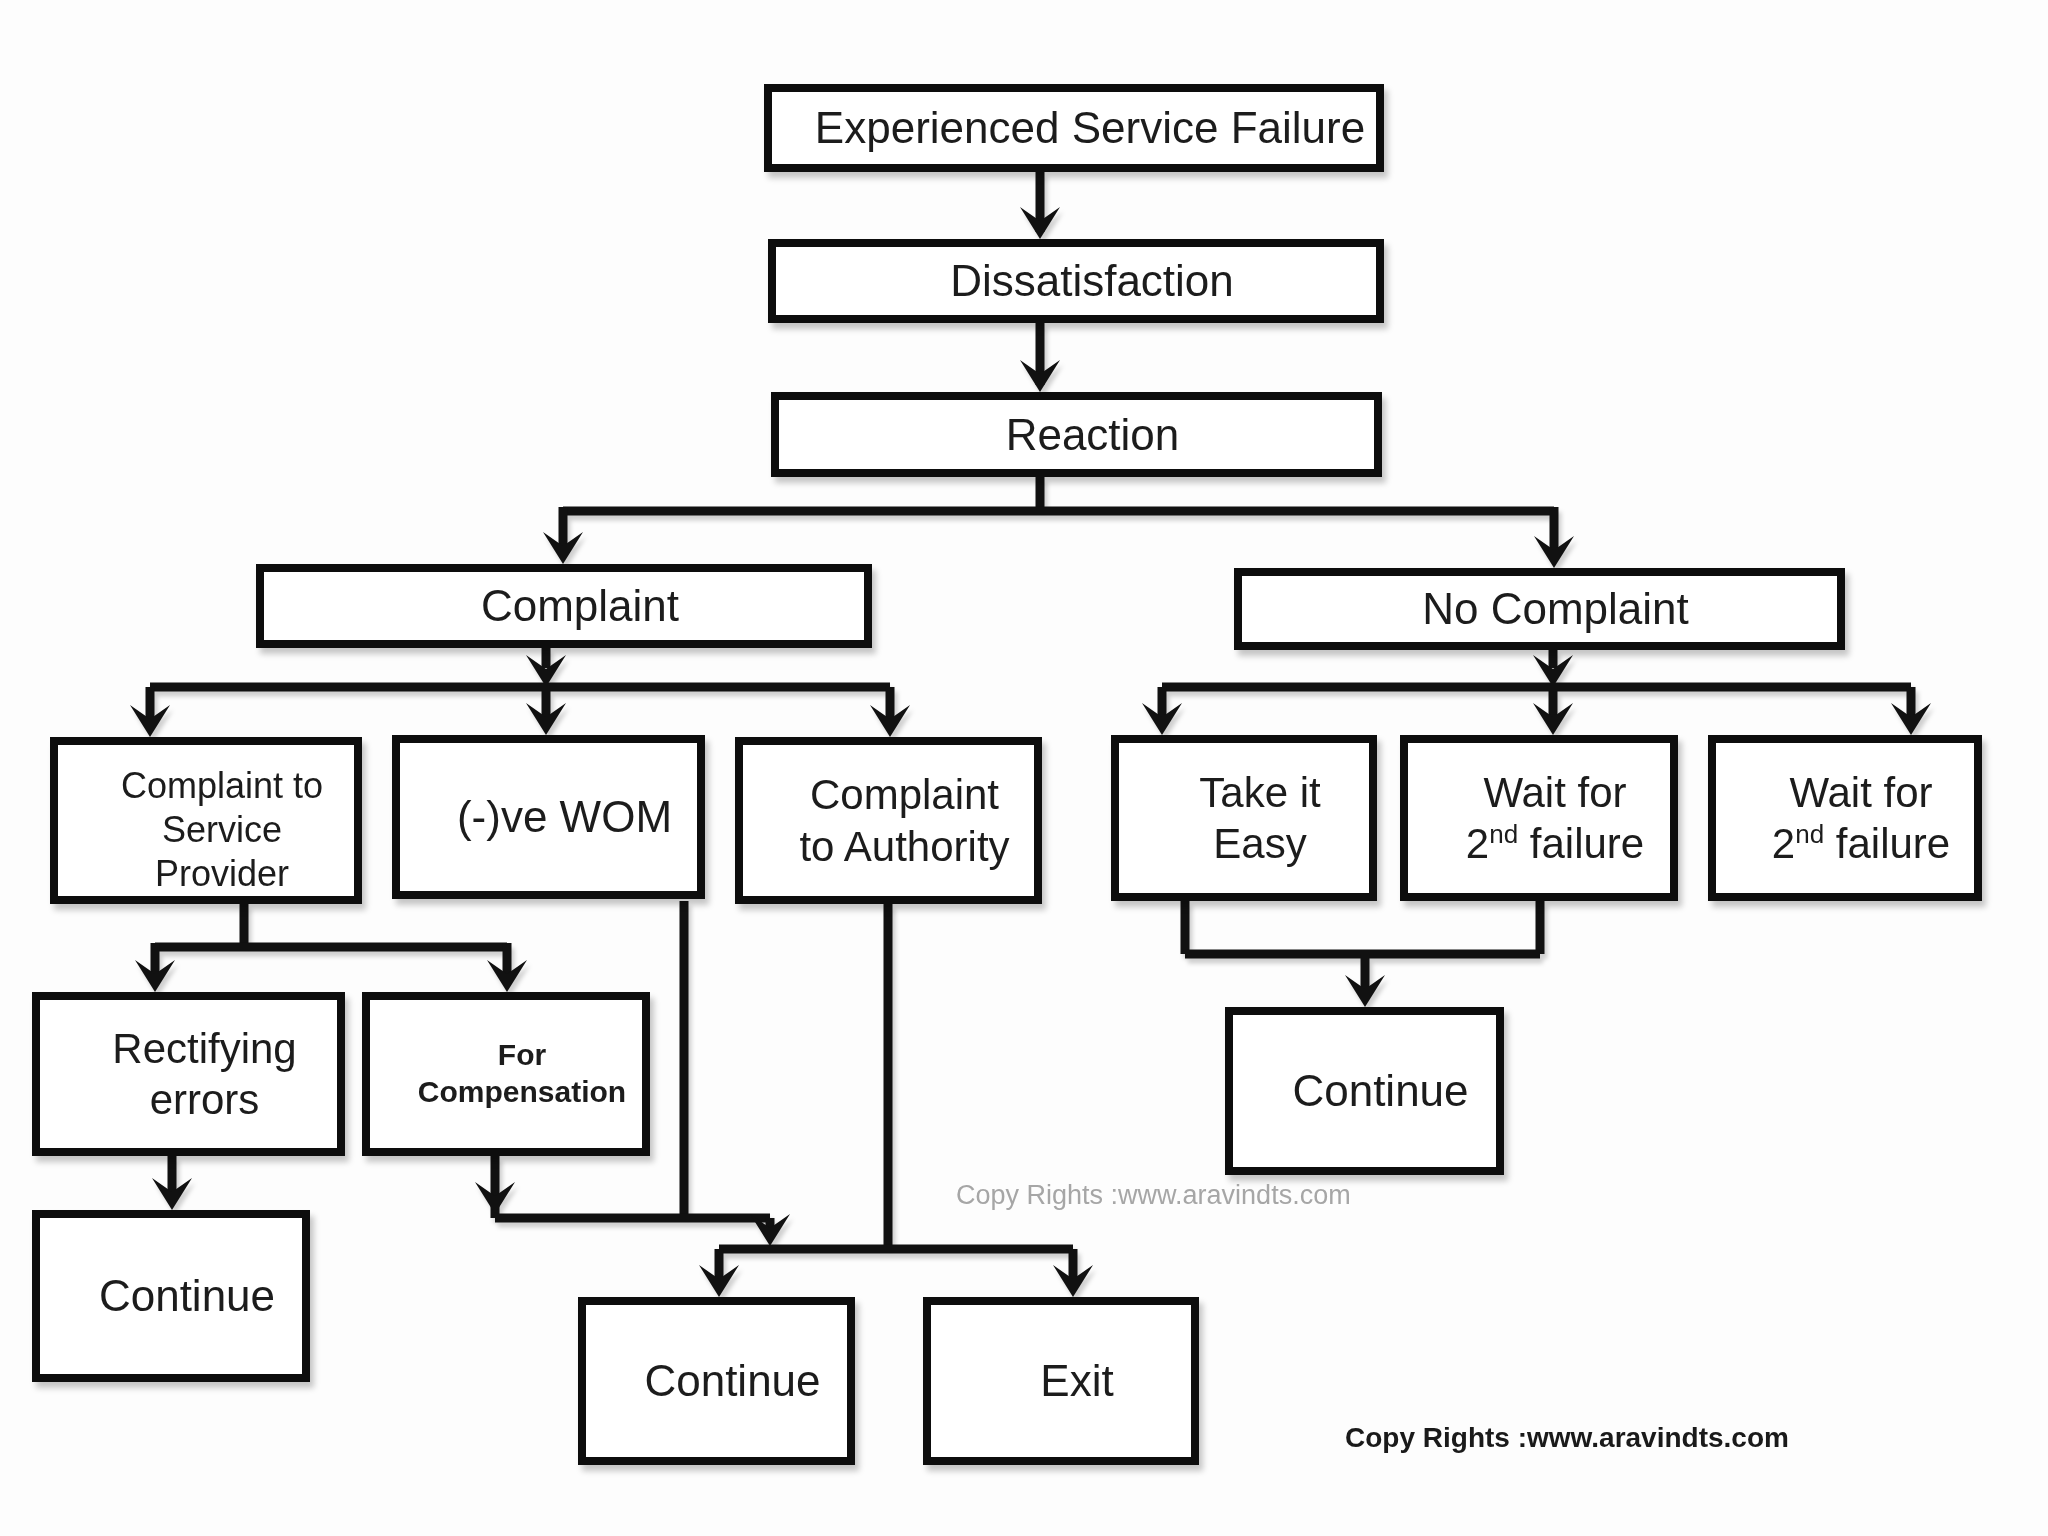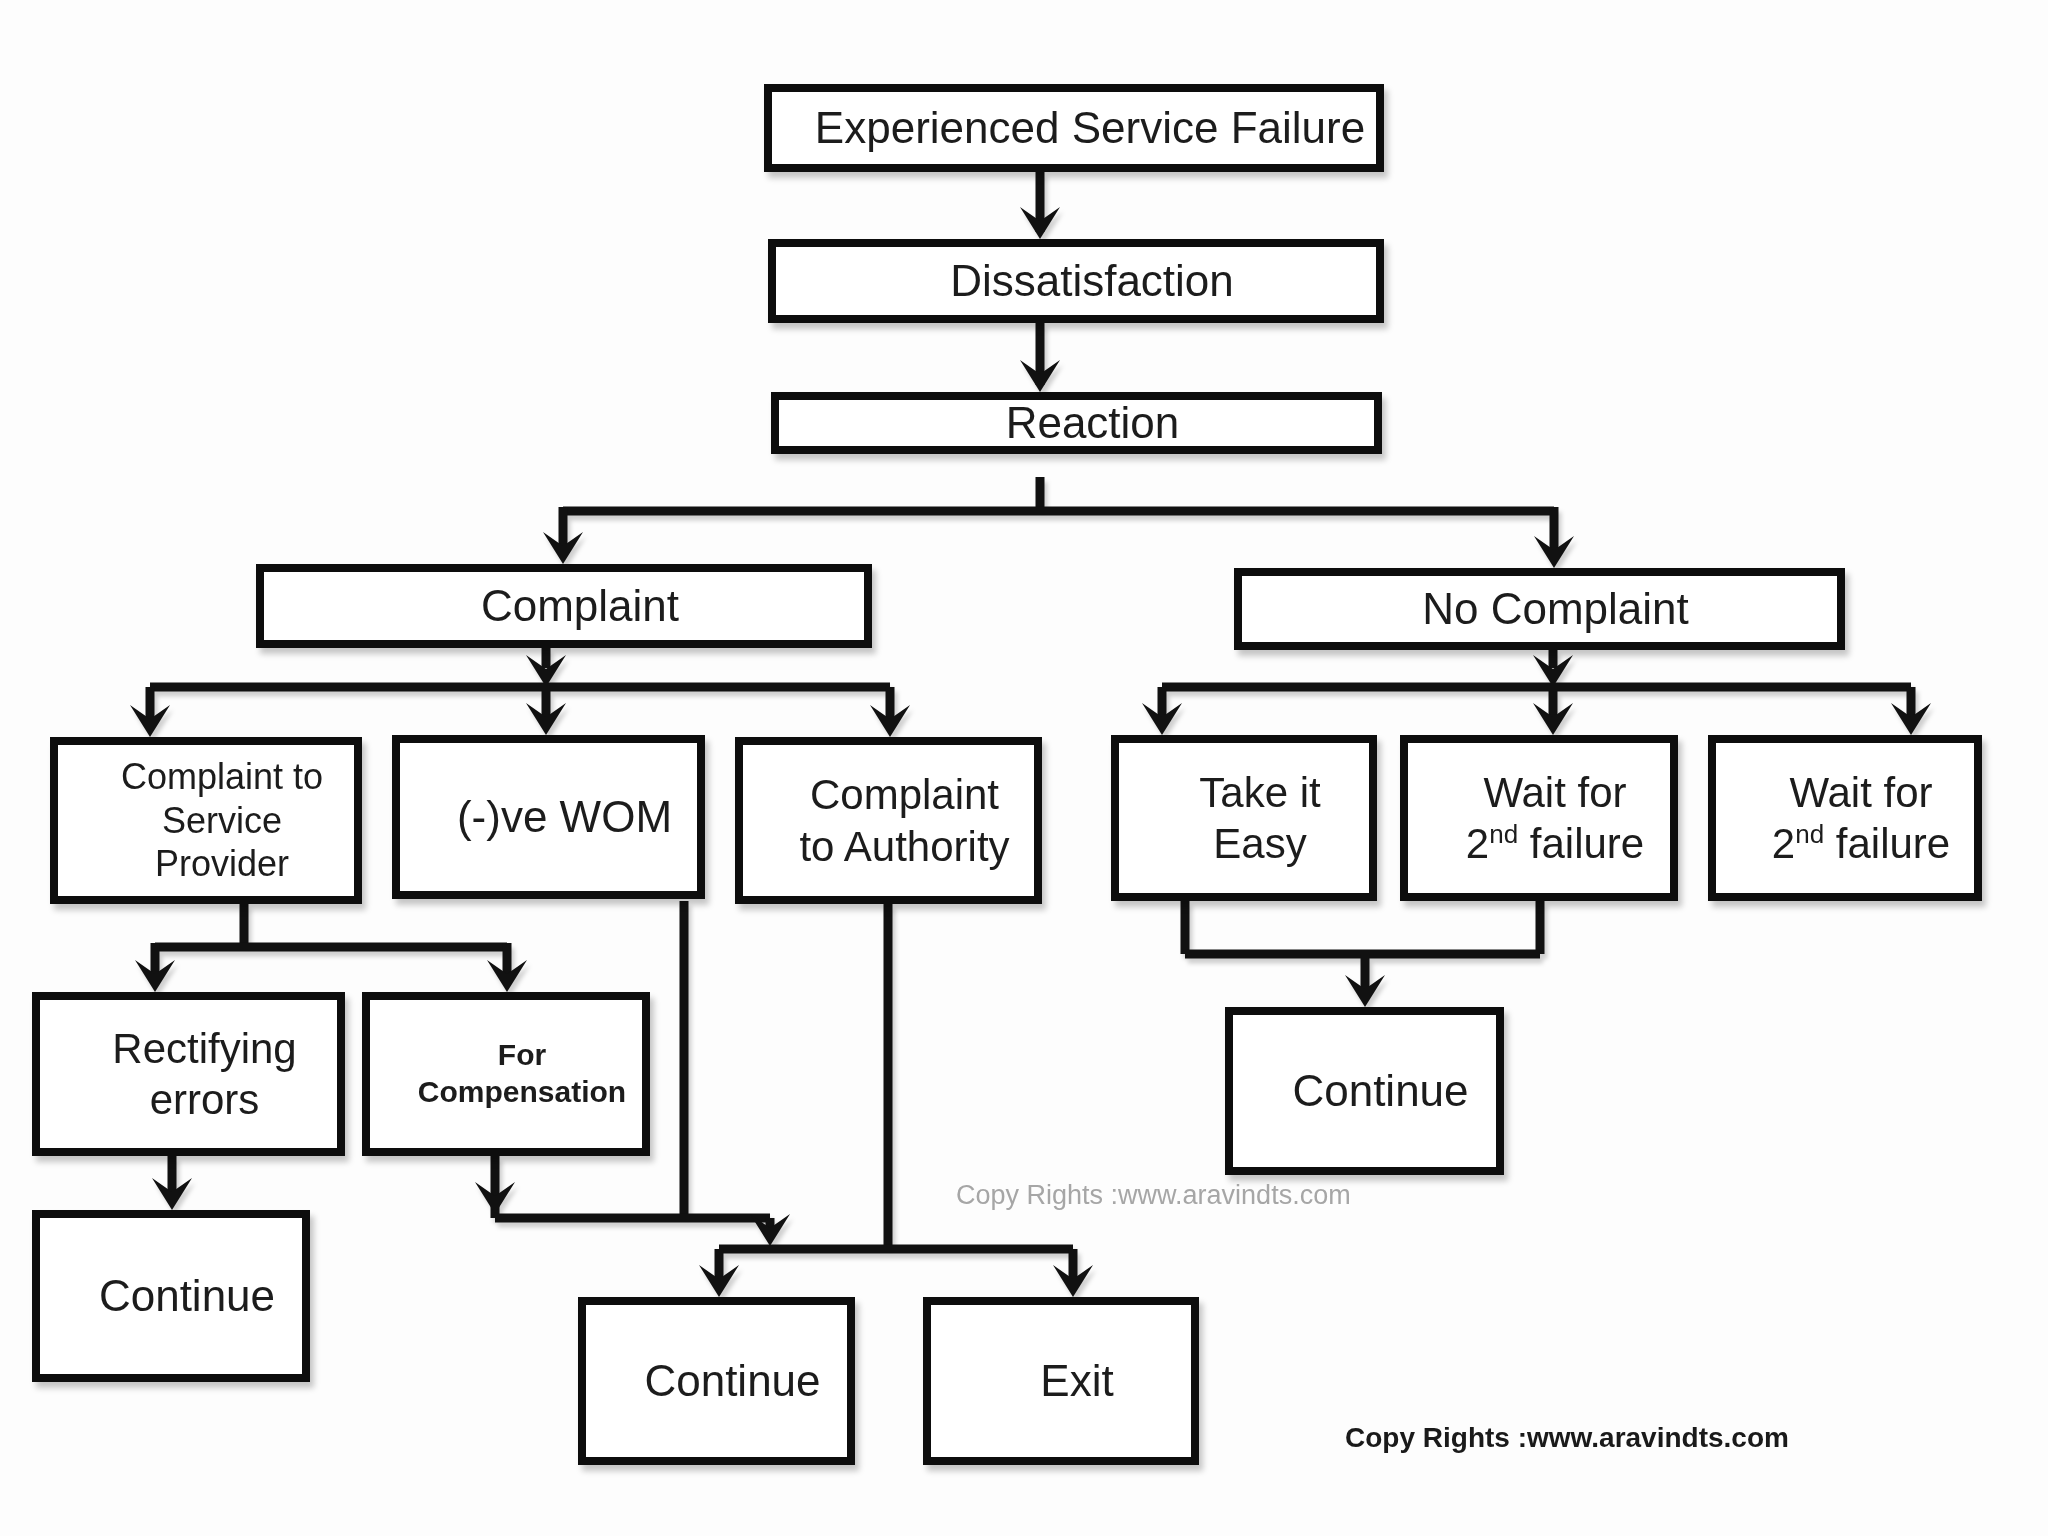--- a/index.html
+++ b/index.html
@@ -108,33 +108,33 @@
   </svg>
 
   <div class="node fs44" style="left:764px;top:84px;width:620px;height:88px;">
     <div class="lbl">Experienced Service Failure</div>
   </div>
 
   <div class="node fs44" style="left:768px;top:239px;width:616px;height:84px;">
     <div class="lbl">Dissatisfaction</div>
   </div>
 
-  <div class="node fs44" style="left:771px;top:392px;width:611px;height:62px;">
+  <div class="node fs44" style="left:771px;top:392px;width:611px;height:85px;">
     <div class="lbl">Reaction</div>
   </div>
 
   <div class="node fs44" style="left:256px;top:564px;width:616px;height:84px;">
     <div class="lbl">Complaint</div>
   </div>
 
   <div class="node fs44" style="left:1234px;top:568px;width:611px;height:82px;">
     <div class="lbl">No Complaint</div>
   </div>
 
-  <div class="node fs36" style="left:50px;top:737px;width:312px;height:167px;">
+  <div class="node fs36" style="left:50px;top:737px;width:312px;height:167px;align-items:flex-end;">
     <div class="lbl">Complaint to
 Service
 Provider</div>
   </div>
 
   <div class="node fs44" style="left:392px;top:735px;width:313px;height:164px;">
     <div class="lbl">(-)ve WOM</div>
   </div>
 
   <div class="node fs42" style="left:735px;top:737px;width:307px;height:167px;">

